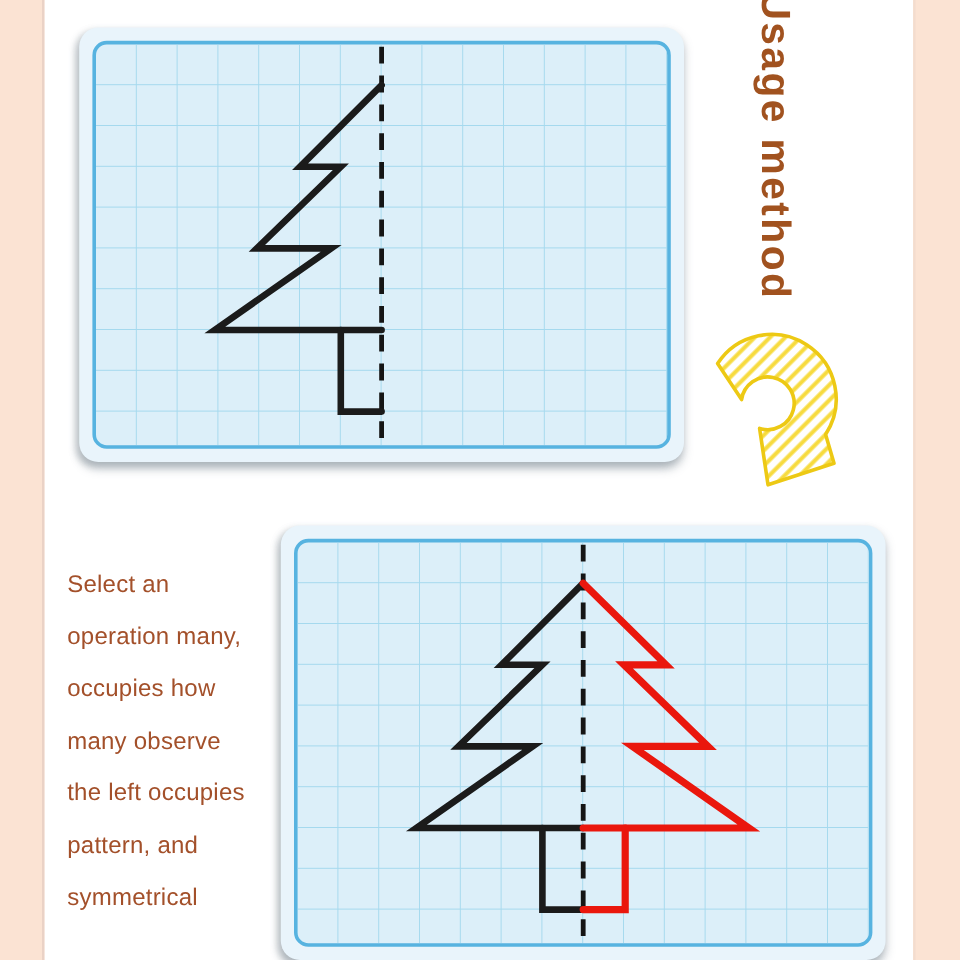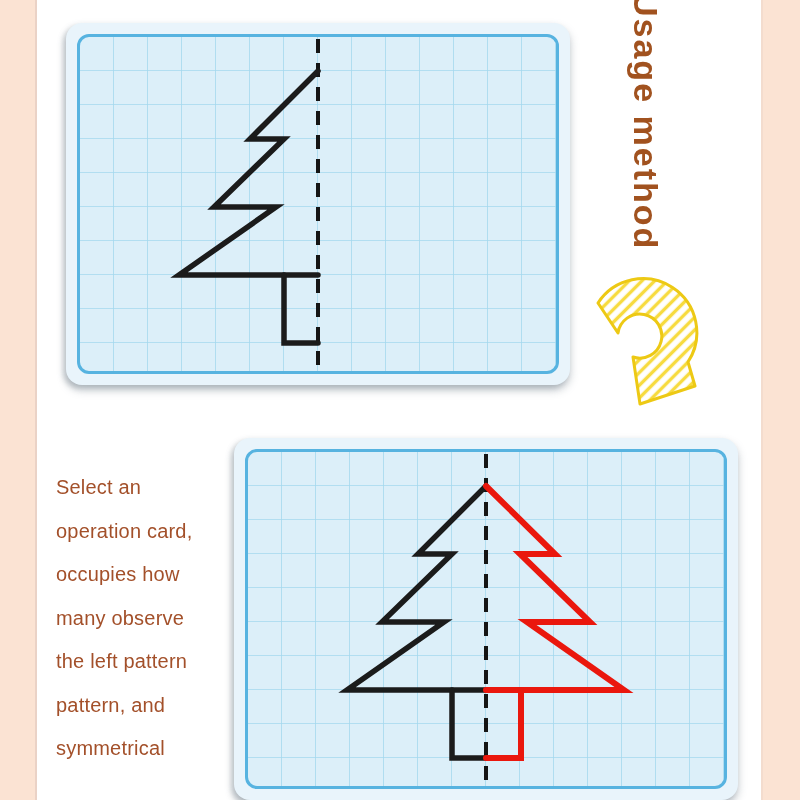--- a/index.html
+++ b/index.html
@@ -73,24 +73,24 @@
         <rect width="9" height="9" fill="#ffffff"></rect>
         <line x1="0" y1="4.5" x2="9" y2="4.5" stroke="#F7DB3F" stroke-width="3.4"></line>
       </pattern>
     </defs>
     <path d="M 598,303 A 52,52 0 1 1 688,362 L 695,386 L 640,404 L 633,357 A 22,22 0 1 0 618,333 Z" fill="url(#hatch)" stroke="#EDC914" stroke-width="3" stroke-linejoin="round"></path>
   </svg>
 </div>
 
 <div class="instructions">
   <div>Select an</div>
-  <div>operation card,</div>
+  <div>operation many,</div>
   <div>occupies how</div>
   <div>many observe</div>
-  <div>the left pattern</div>
+  <div>the left occupies</div>
   <div>pattern, and</div>
   <div>symmetrical</div>
 </div>
 
 <div class="card card-bottom">
   <div class="card-inner">
     <svg viewBox="0 0 476 334" preserveAspectRatio="none">
       <defs>
         <pattern id="gridB" width="34" height="34" patternUnits="userSpaceOnUse">
           <path d="M 34 0 L 34 34 L 0 34" fill="none" stroke="#A5D9EE" stroke-width="1.6"></path>

